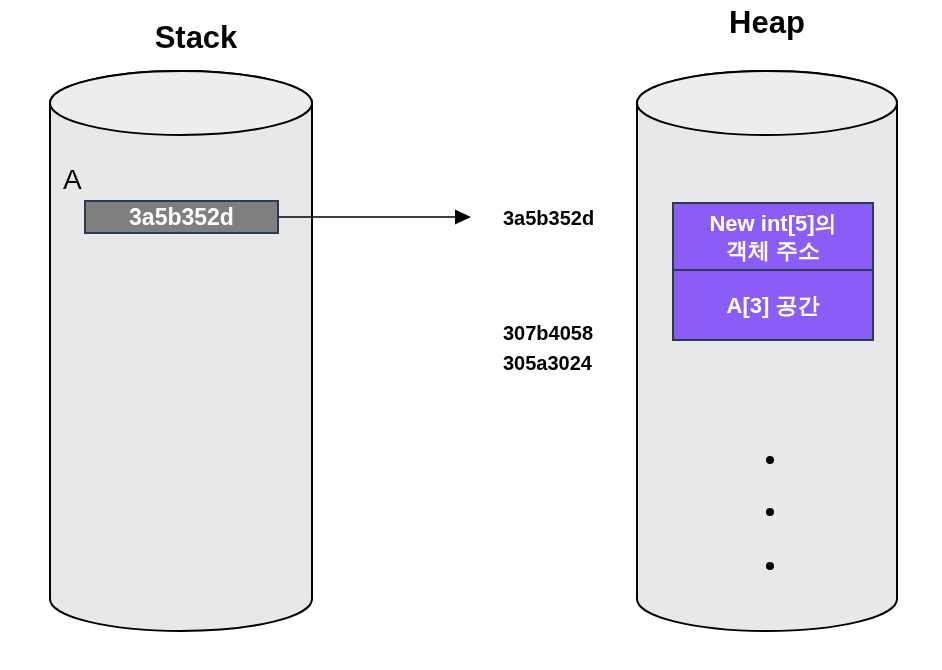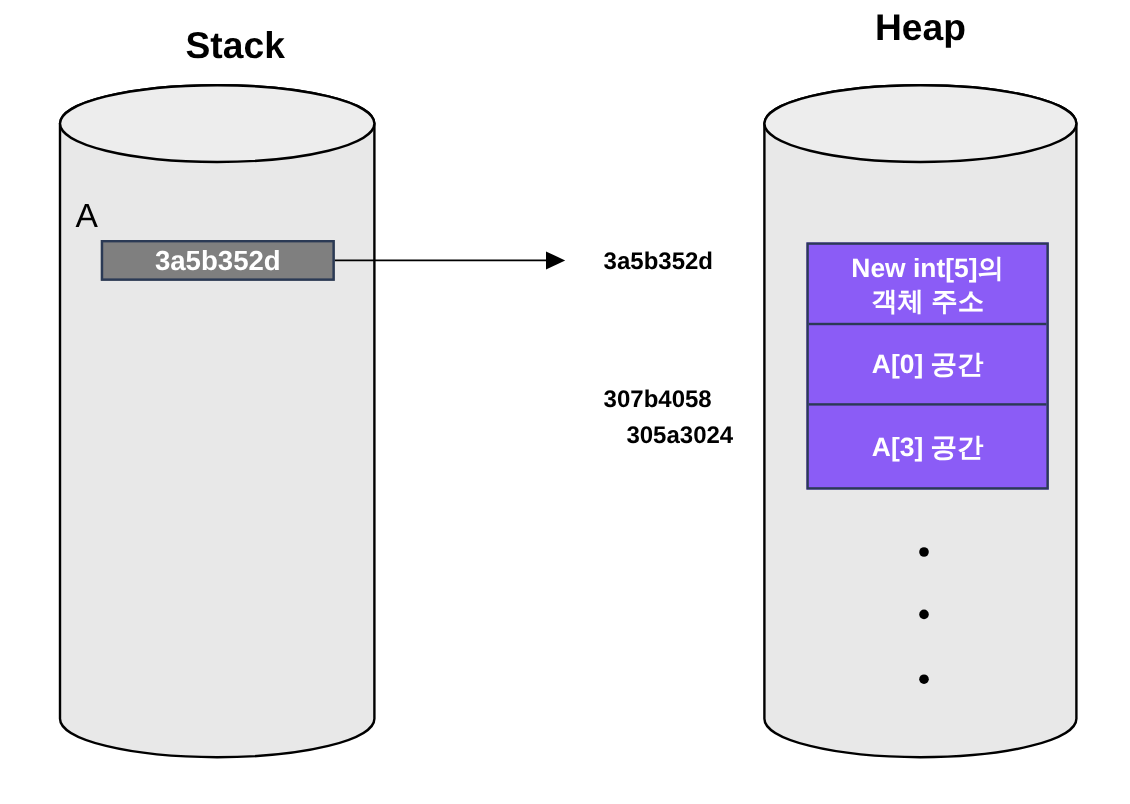--- a/index.html
+++ b/index.html
@@ -57,21 +57,21 @@
     position: absolute;
     left: 503px;
     width: 130px;
     font-size: 20px;
     font-weight: 600;
     color: #000000;
     white-space: nowrap;
   }
   .addr-0 { top: 207px; }
   .addr-1 { top: 282px; margin-top: 40px; }
-  .addr-2 { top: 352px; margin-left: 19px; }
+  .addr-2 { top: 352px; }
   .heap-box {
     position: absolute;
     left: 672px;
     top: 202px;
     width: 198px;
     background: #8b5cf6;
     border: 2.5px solid #2b3a55;
   }
   .heap-row {
     display: flex;
@@ -132,23 +132,20 @@
 
   <div class="addr addr-0">3a5b352d</div>
   <div class="addr addr-1">307b4058</div>
   <div class="addr addr-2">305a3024</div>
 
   <div class="heap-box">
     <div class="heap-row heap-row-0">
       <span>New int[5]의</span>
       <span>객체 주소</span>
     </div>
-    <div class="heap-row heap-row-1">
-      <span>A[0] 공간</span>
-    </div>
     <div class="heap-row heap-row-2">
       <span>A[3] 공간</span>
     </div>
   </div>
 
   <div class="dot dot-0"></div>
   <div class="dot dot-1"></div>
   <div class="dot dot-2"></div>
 
 </div>

